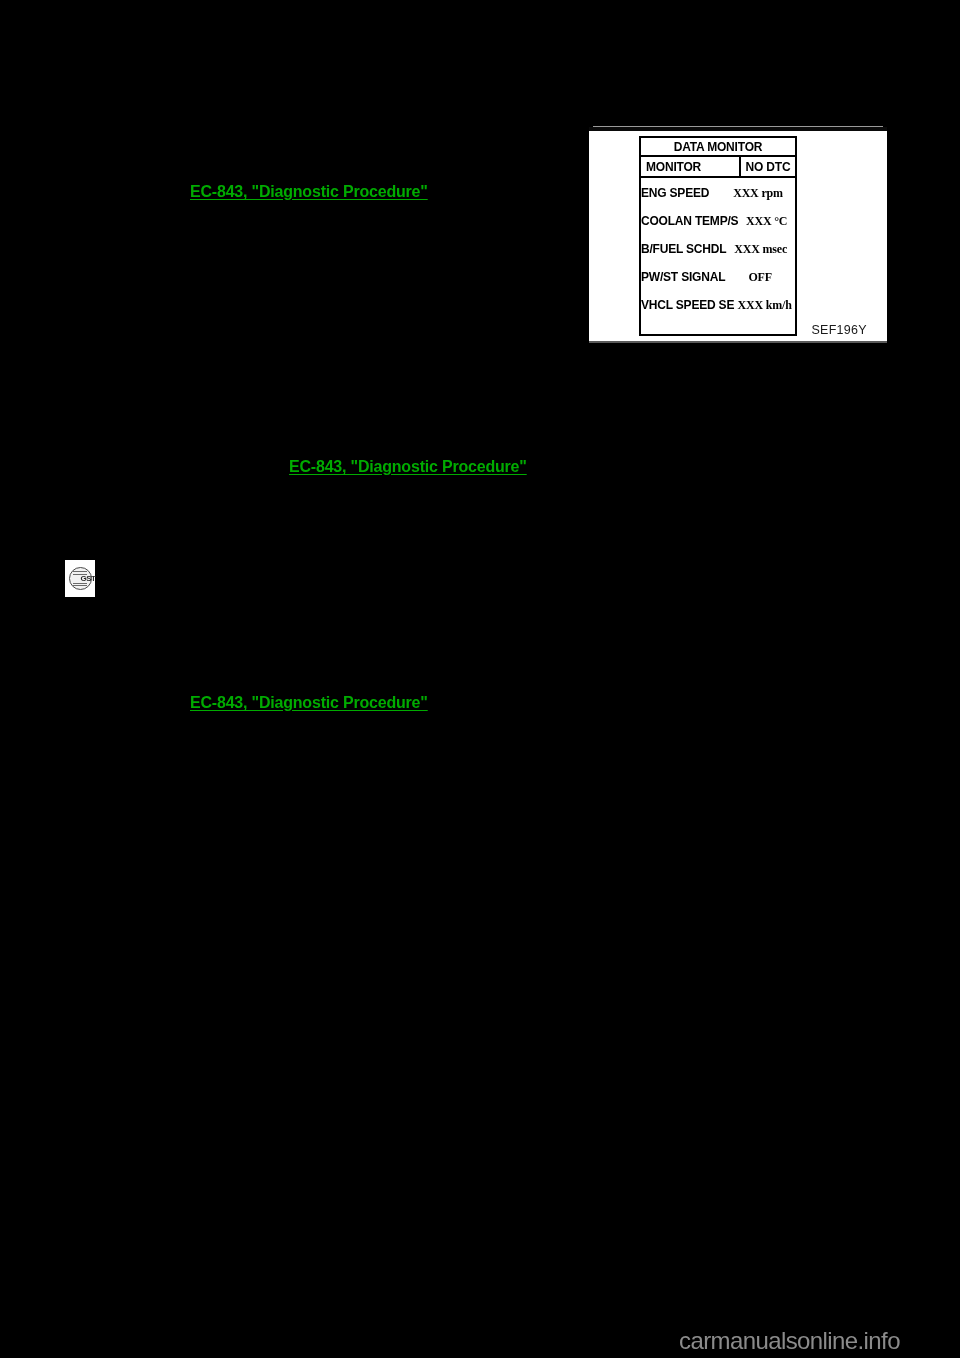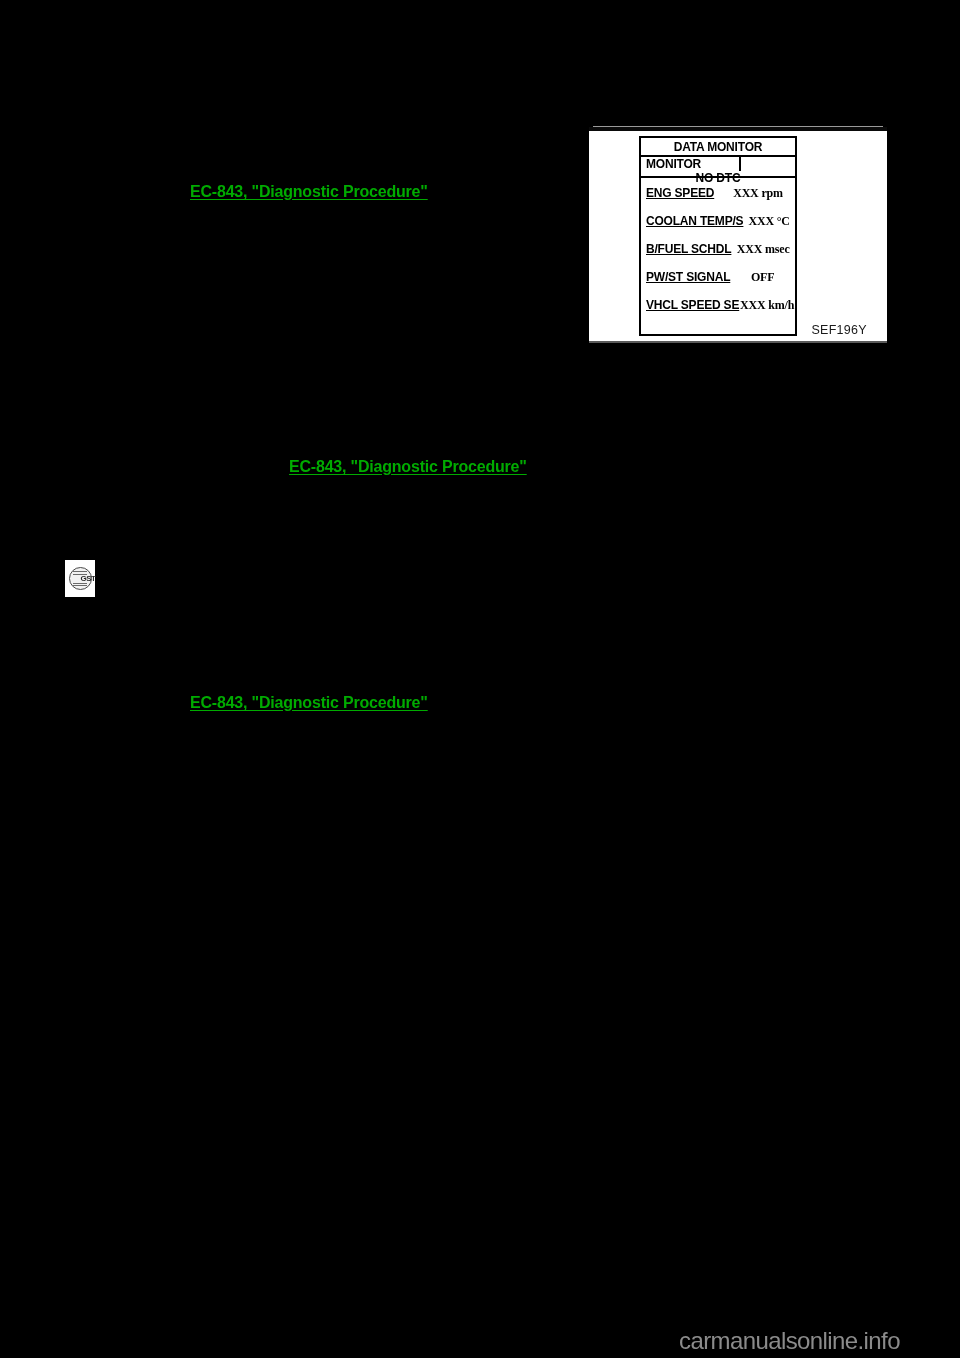--- a/index.html
+++ b/index.html
@@ -48,37 +48,37 @@
   .fig-title{
     height:17px;
     border-bottom:2px solid #000;
     display:flex;align-items:center;justify-content:center;
     font-size:12px;font-weight:bold;letter-spacing:-0.2px;
   }
   .fig-header{
     height:19px;
     border-bottom:2px solid #000;
     display:flex;
-    font-size:12px;font-weight:bold;letter-spacing:-0.2px;flex-direction:column;
+    font-size:12px;font-weight:bold;letter-spacing:-0.2px;
   }
   .fig-header .hcell-left{
     width:100px;border-right:2px solid #000;
     display:flex;align-items:center;
     padding-left:5px;box-sizing:border-box;
   }
   .fig-header .hcell-right{
     flex:1;display:flex;align-items:center;justify-content:center;
   }
   .fig-body{height:156px;padding-top:1px;}
   .mon-row{
     height:28px;
     display:flex;align-items:center;
     font-size:12px;font-weight:bold;letter-spacing:-0.2px;
   }
-  .mon-row .lbl{flex:1;padding-left:5px;white-space:nowrap;text-decoration:underline;}
+  .mon-row .lbl{flex:1;white-space:nowrap;}
   .mon-row .val{width:74px;text-align:center;white-space:nowrap;font-family:Liberation Serif, serif;}
   .fig-caption{
     position:absolute;
     right:20px;bottom:4px;
     font-size:12.5px;color:#1a1a1a;
     letter-spacing:0.3px;
     margin-top:16px;
   }
 
   

